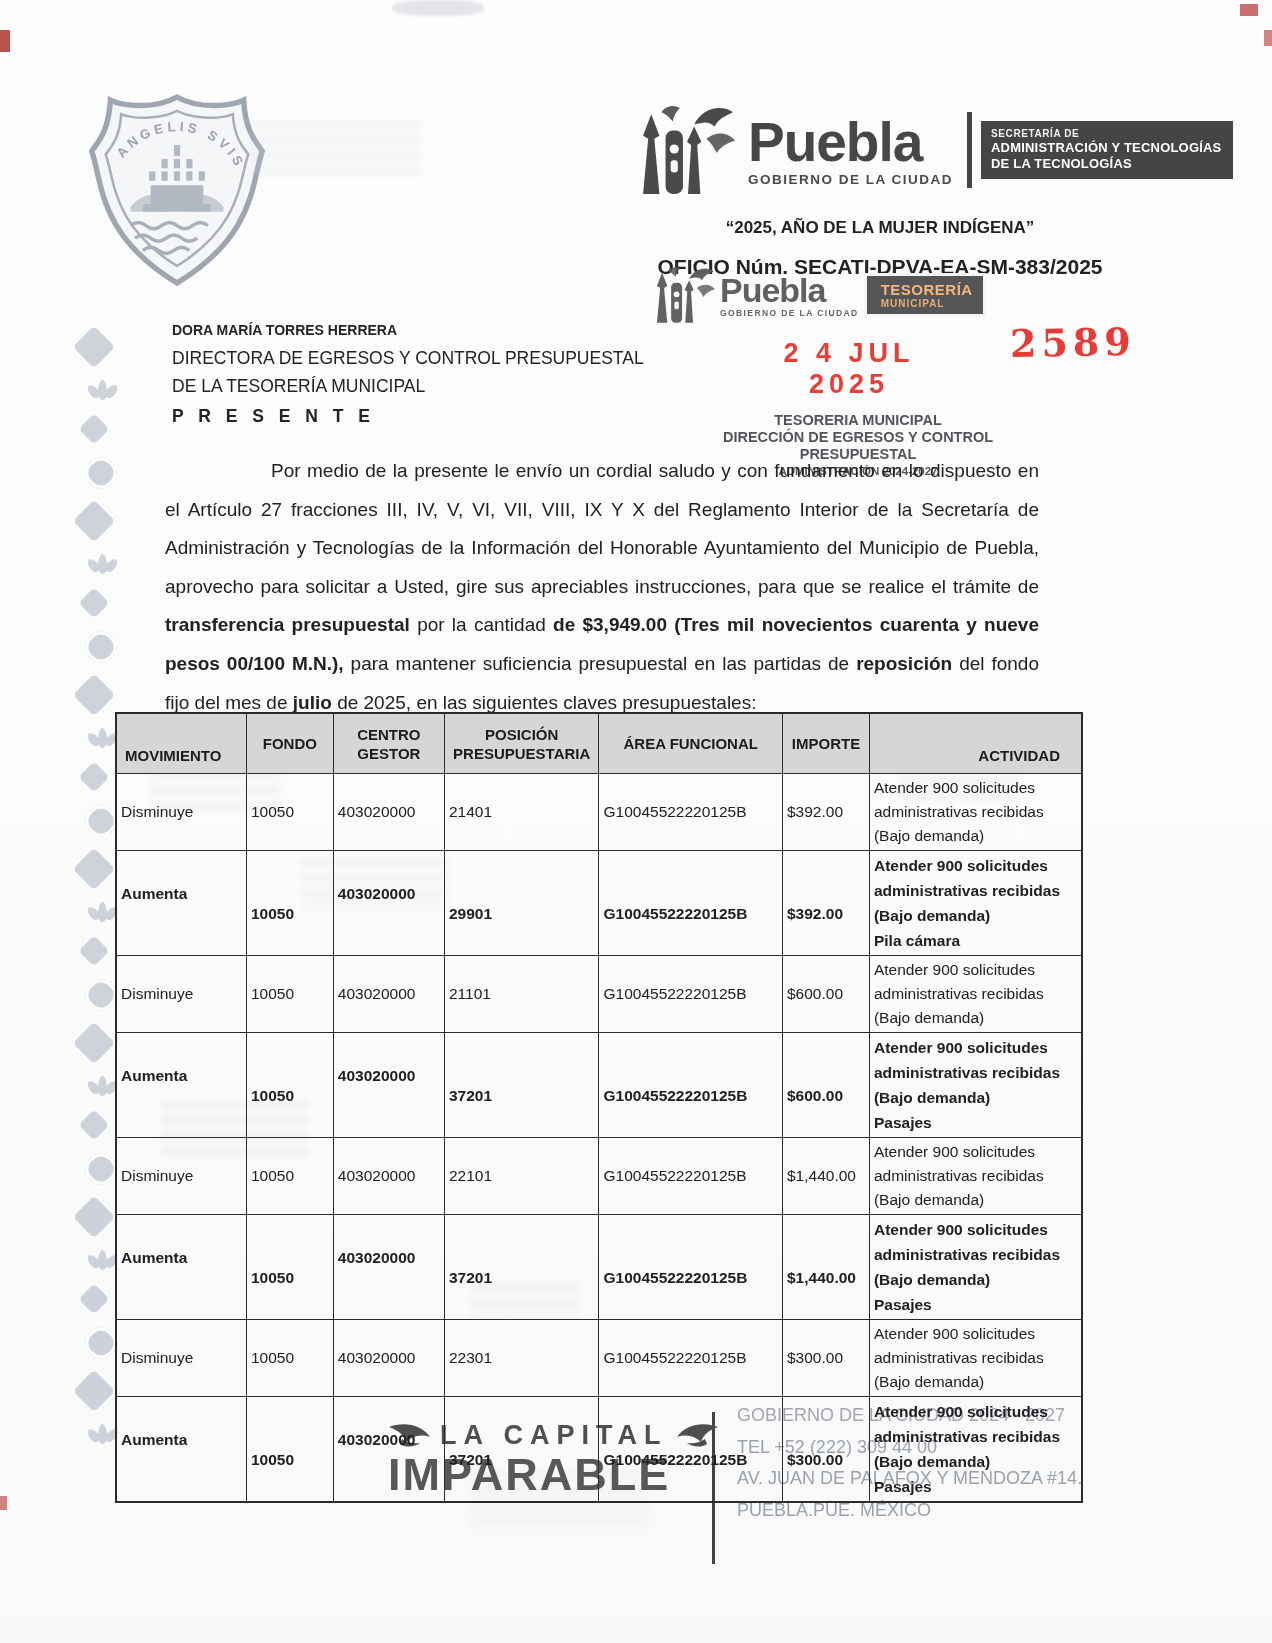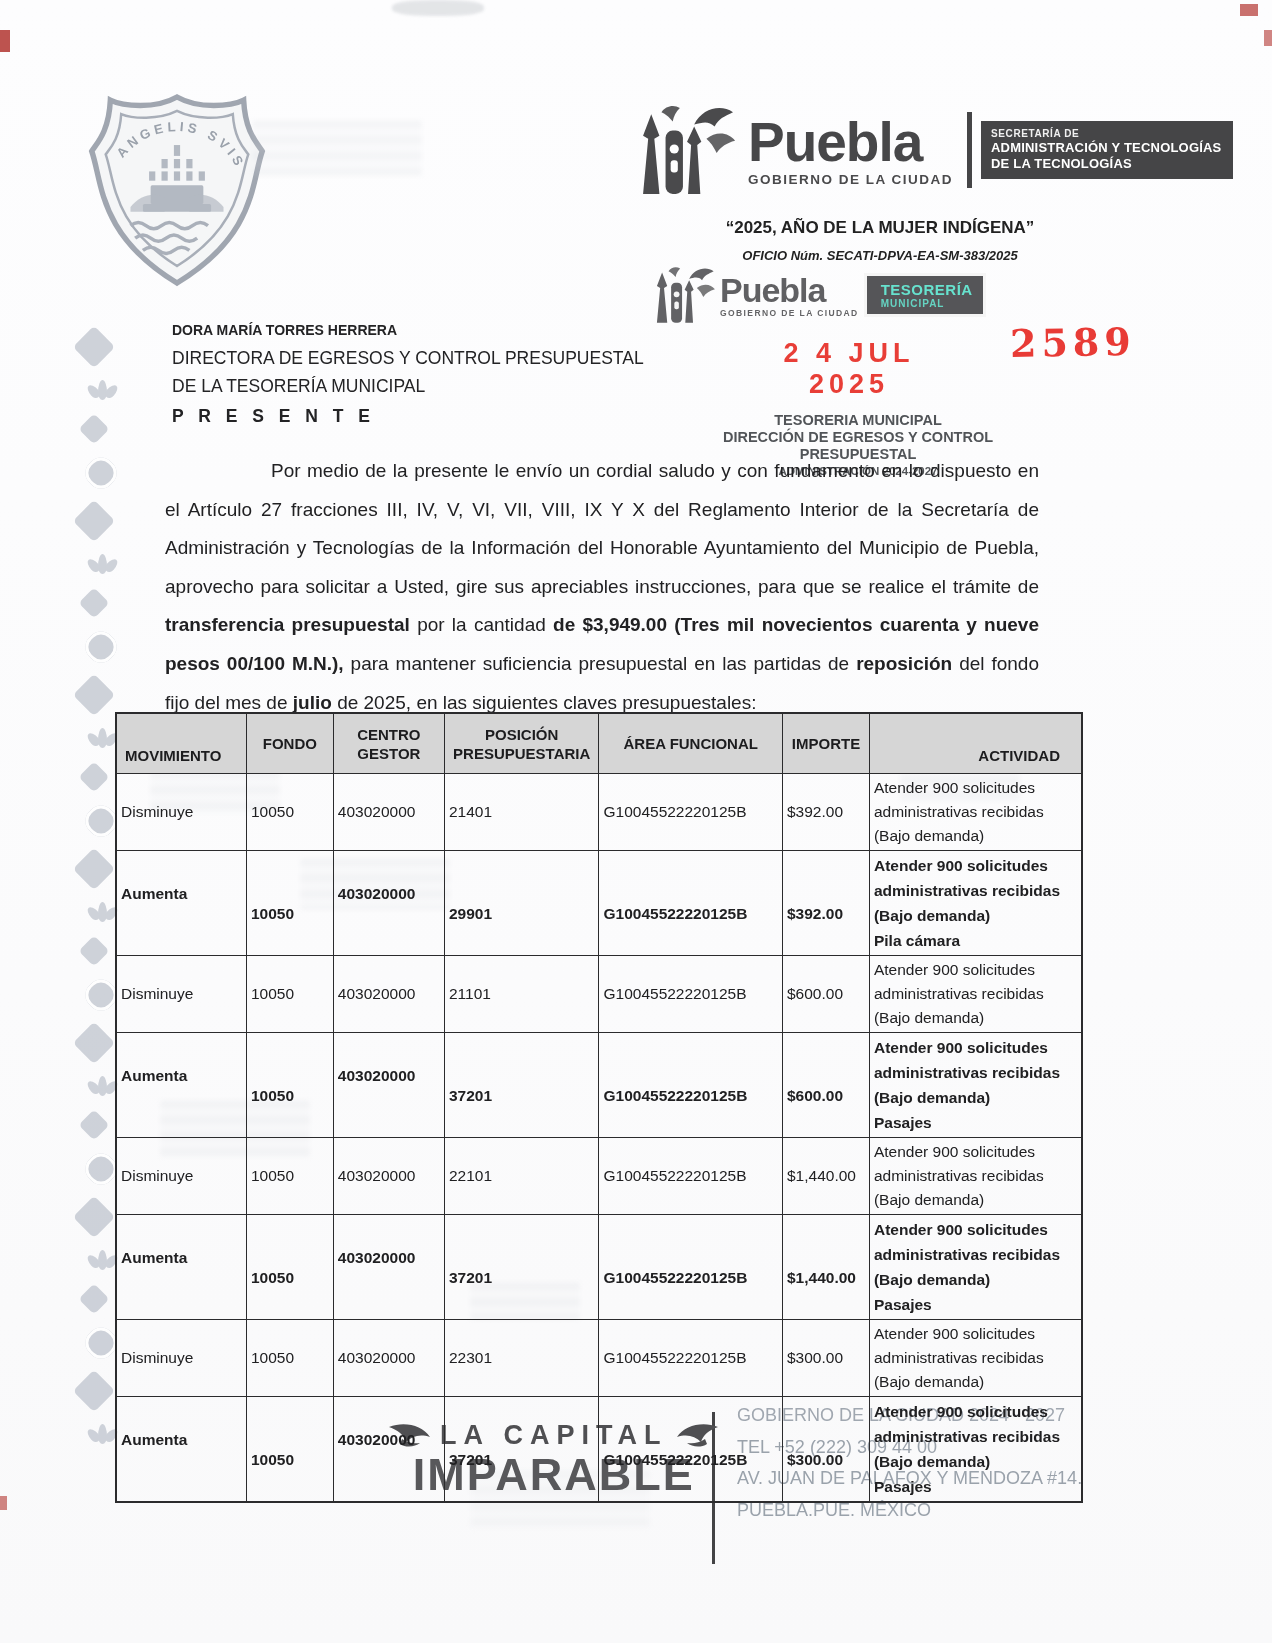--- a/index.html
+++ b/index.html
@@ -25,32 +25,32 @@
   .wordmark{margin-left:4px;}
   .wordmark .wm-name{font-size:55px;font-weight:700;letter-spacing:-1px;color:#474749;line-height:56px;}
   .wordmark .wm-tag{font-size:13.5px;font-weight:700;letter-spacing:1.5px;color:#4a4a4c;margin-top:2px;}
   .brand-divider{width:5px;height:76px;background:#454547;margin:0 9px 0 14px;flex:none;}
   .brand-badge{background:#454547;color:#fff;padding:7px 12px 8px 10px;min-width:158px;}
   .bb1{font-size:10px;font-weight:700;letter-spacing:.6px;opacity:.92;}
   .bb2,.bb3{font-size:13px;font-weight:700;letter-spacing:.2px;margin-top:1px;}
   
   .legend-block{position:absolute;left:600px;top:218px;width:560px;text-align:center;}
   .year-legend{font-size:17px;font-weight:700;color:#222;}
-  .oficio-num{font-size:13px;font-weight:700;color:#222;margin-top:10px;font-style:italic;}
+  .oficio-num{font-size:21px;font-weight:700;color:#222;margin-top:17px;}
   
   .addressee{position:absolute;left:172px;top:316px;line-height:28px;font-size:17.5px;color:#232325;}
   .addr-name{font-weight:700;font-size:14px;}
   .addr-salutation{font-weight:700;letter-spacing:5px;margin-top:2px;}
   
   .stamp{position:absolute;left:648px;top:266px;width:460px;opacity:.96;}
   .stamp-logo{display:flex;align-items:center;filter:contrast(.92);}
   .stamp-icon{width:72px;height:58px;color:#59595c;flex:none;}
   .stamp-name{font-size:34px;font-weight:700;letter-spacing:-1px;color:#57575a;line-height:34px;}
   .stamp-tag{font-size:8.5px;font-weight:700;letter-spacing:1.4px;color:#5a5a5d;margin-top:1px;}
-  .stamp-badge{background:#4b4b4e;color:#5eead4;padding:5px 10px;margin-left:8px;border-left:4px solid #4b4b4e;outline:3px solid #fff;outline-offset:-0px;}
+  .stamp-badge{background:#4b4b4e;color:#fdba74;padding:5px 10px;margin-left:8px;border-left:4px solid #4b4b4e;outline:3px solid #fff;outline-offset:-0px;}
   .sb1{font-size:15px;font-weight:700;letter-spacing:.5px;}
   .sb2{font-size:10px;font-weight:700;letter-spacing:1px;opacity:.9;}
   .stamp-date{margin:14px 0 0 96px;width:210px;text-align:center;font-size:27px;font-weight:700;letter-spacing:5px;color:#e8372f;}
   .stamp-folio{position:absolute;left:362px;top:54px;font-family:"DejaVu Serif",serif;font-size:38px;font-weight:700;letter-spacing:5px;color:#e8342e;transform:rotate(-1deg);}
   .stamp-lines{margin-top:12px;width:420px;text-align:center;color:#4b4e52;font-weight:700;line-height:17px;}
   .sl{font-size:14.5px;}
   .sl.small{font-size:11.5px;}
   
   .body-text{
     position:absolute;left:165px;top:452px;width:874px;margin:0;
@@ -70,21 +70,21 @@
   table.mov td{font-size:15.5px;color:#202022;text-align:left;vertical-align:middle;padding:2px 4px;}
   tr.row-normal{height:70px;}
   tr.row-bold{height:97px;}
   tr.row-bold td{font-weight:700;}
   tr.row-bold .shift{position:relative;top:11px;}
   tr.row-bold .lift{position:relative;top:-9px;}
   td.c-mov{text-align:left;padding-left:17px;}
   td.c-act{white-space:pre-line;line-height:24px;padding:5px 6px;}
   tr.row-bold td.c-act{line-height:25px;}
   
-  .footer-logo{position:absolute;left:388px;top:1420px;text-align:center;color:#555558;z-index:1;}
+  .footer-logo{position:absolute;left:388px;top:1420px;text-align:left;color:#555558;z-index:1;}
   .fl-top{display:flex;align-items:center;justify-content:center;gap:8px;font-size:27px;font-weight:700;letter-spacing:7px;color:#4f4f52;}
   .fl-top svg{width:44px;height:26px;flex:none;color:#4f4f52;}
   .fl-bottom{font-size:45px;font-weight:700;letter-spacing:2px;margin-top:-2px;color:#58585b;}
   .footer-divider{position:absolute;left:712px;top:1412px;width:2.5px;height:152px;background:#434345;z-index:0;}
   .footer-contact{position:absolute;left:737px;top:1400px;line-height:31.5px;font-size:18px;color:#9aa2ab;z-index:0;}
   .fc-gov{color:#a0a7b0;}
   
   .ghost{position:absolute;background:repeating-linear-gradient(180deg,#c6cbd2 0 8px,#e8eaee 8px 16px);opacity:.14;filter:blur(2px);border-radius:4px;z-index:0;}
   .blob{position:absolute;background:#cfd2d6;opacity:.55;filter:blur(1.5px);border-radius:40%;}
   .redtick{position:absolute;background:#b23530;opacity:.85;}

